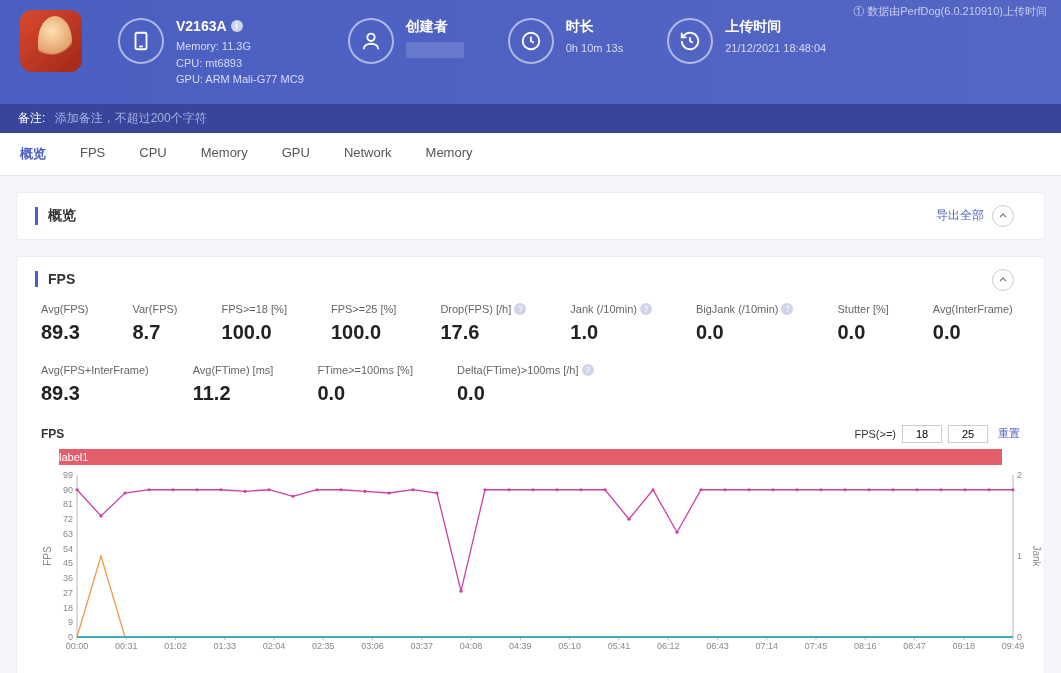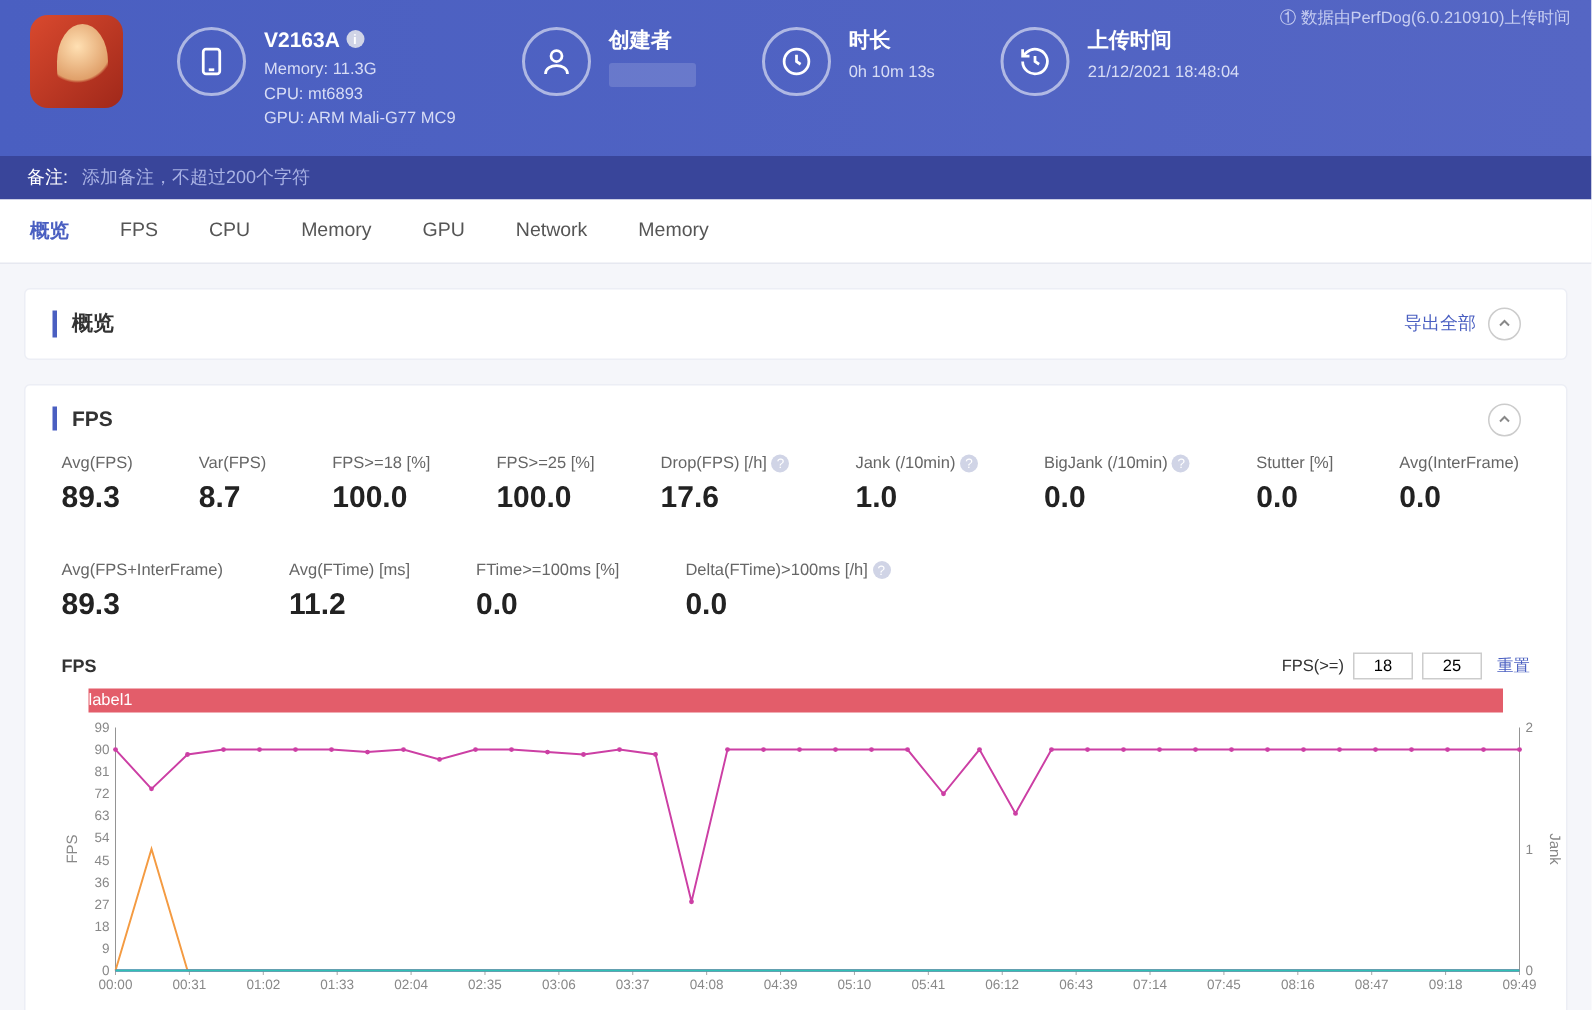--- a/index.html
+++ b/index.html
@@ -96,21 +96,21 @@
   .export {
     position:absolute; top: 12px; right: 30px;
     font-size: 12px; color:#4a5fc1; display:flex; align-items:center; gap:8px;
   }
   .round-btn{
     width:22px; height:22px; border:1px solid #ccc; border-radius:50%;
     display:flex; align-items:center; justify-content:center; font-size:11px; color:#888;
   }
 
   .metrics {
-    display:flex; flex-wrap:wrap; gap: 30px 44px;
+    display:flex; flex-wrap:wrap; gap: 20px 44px;
     margin-top: 16px;
     padding: 0 6px;
   }
   .metric .mlabel { font-size:11px; color:#666; display:flex; align-items:center; gap:3px; }
   .metric .mval { font-size:20px; font-weight:700; margin-top:6px; color:#222; }
   .qmark{
     width:12px; height:12px; border-radius:50%; background:#d0d4e6; color:#fff;
     font-size:9px; display:inline-flex; align-items:center; justify-content:center;
   }
 

